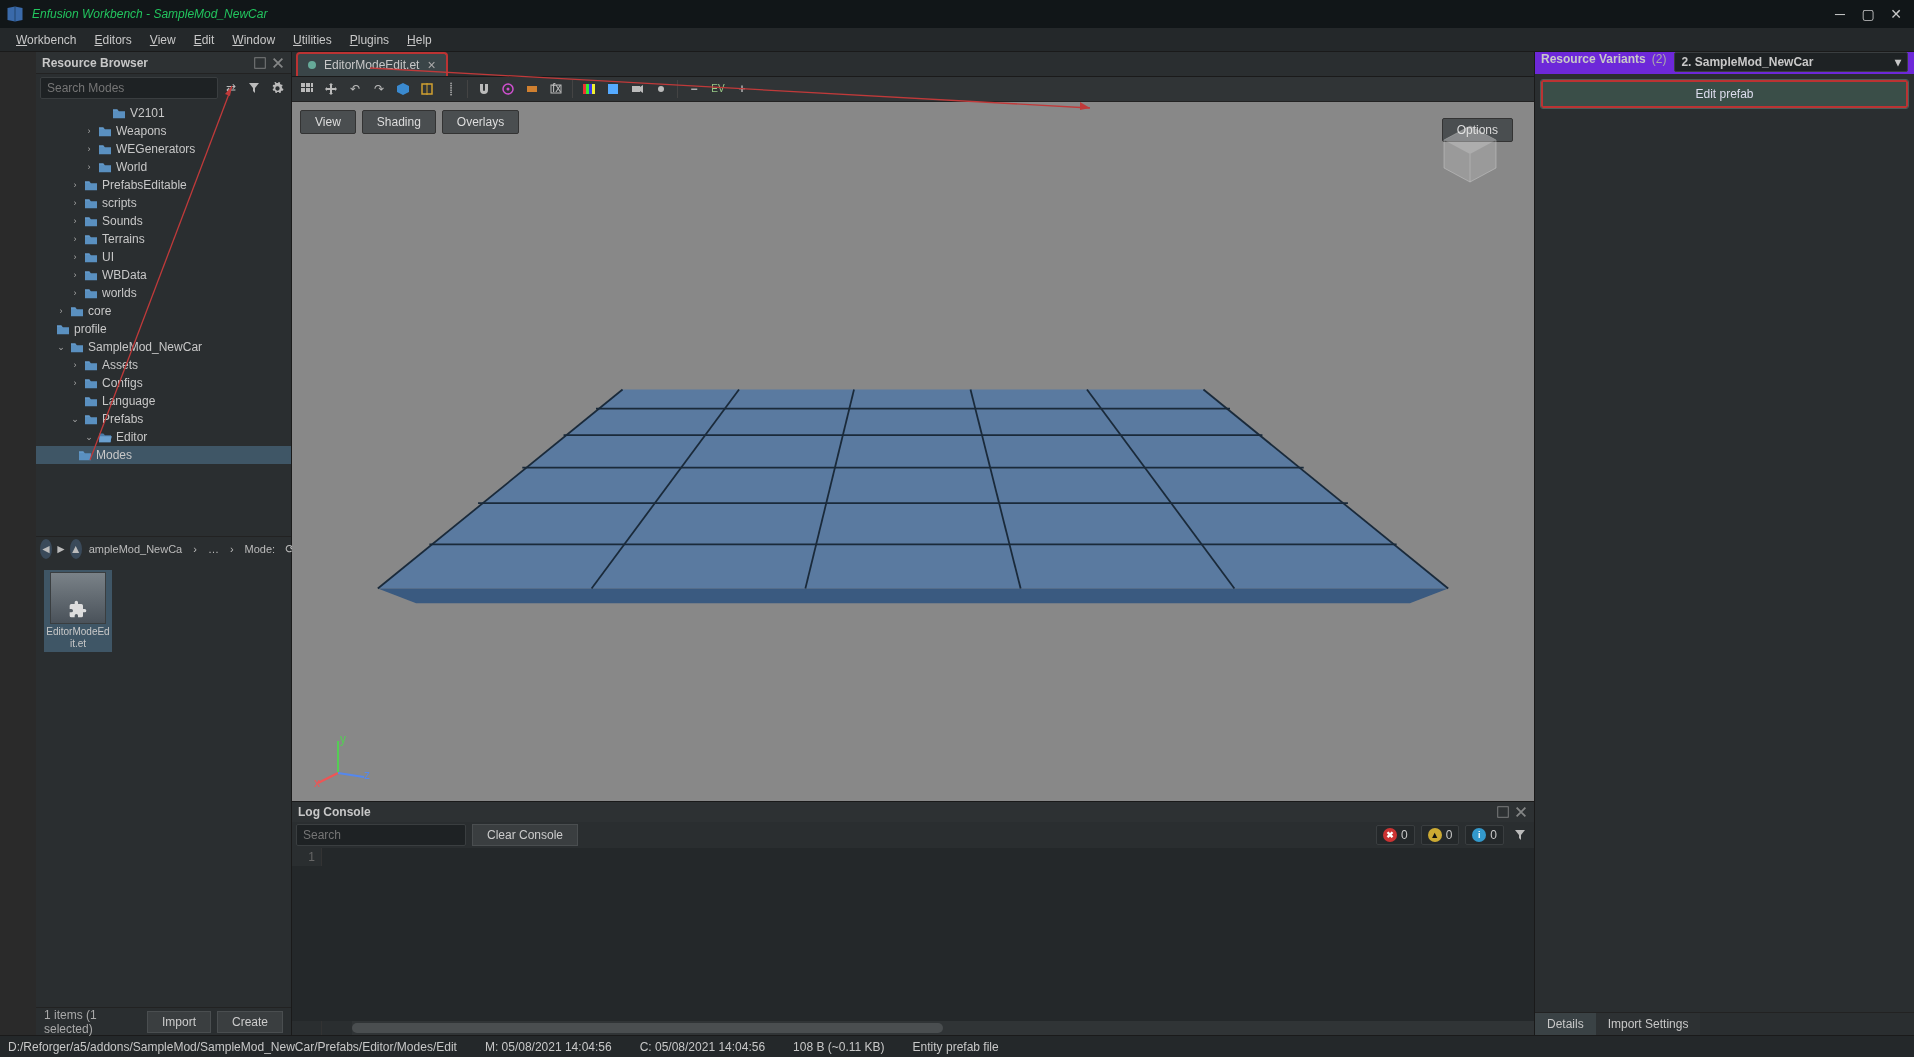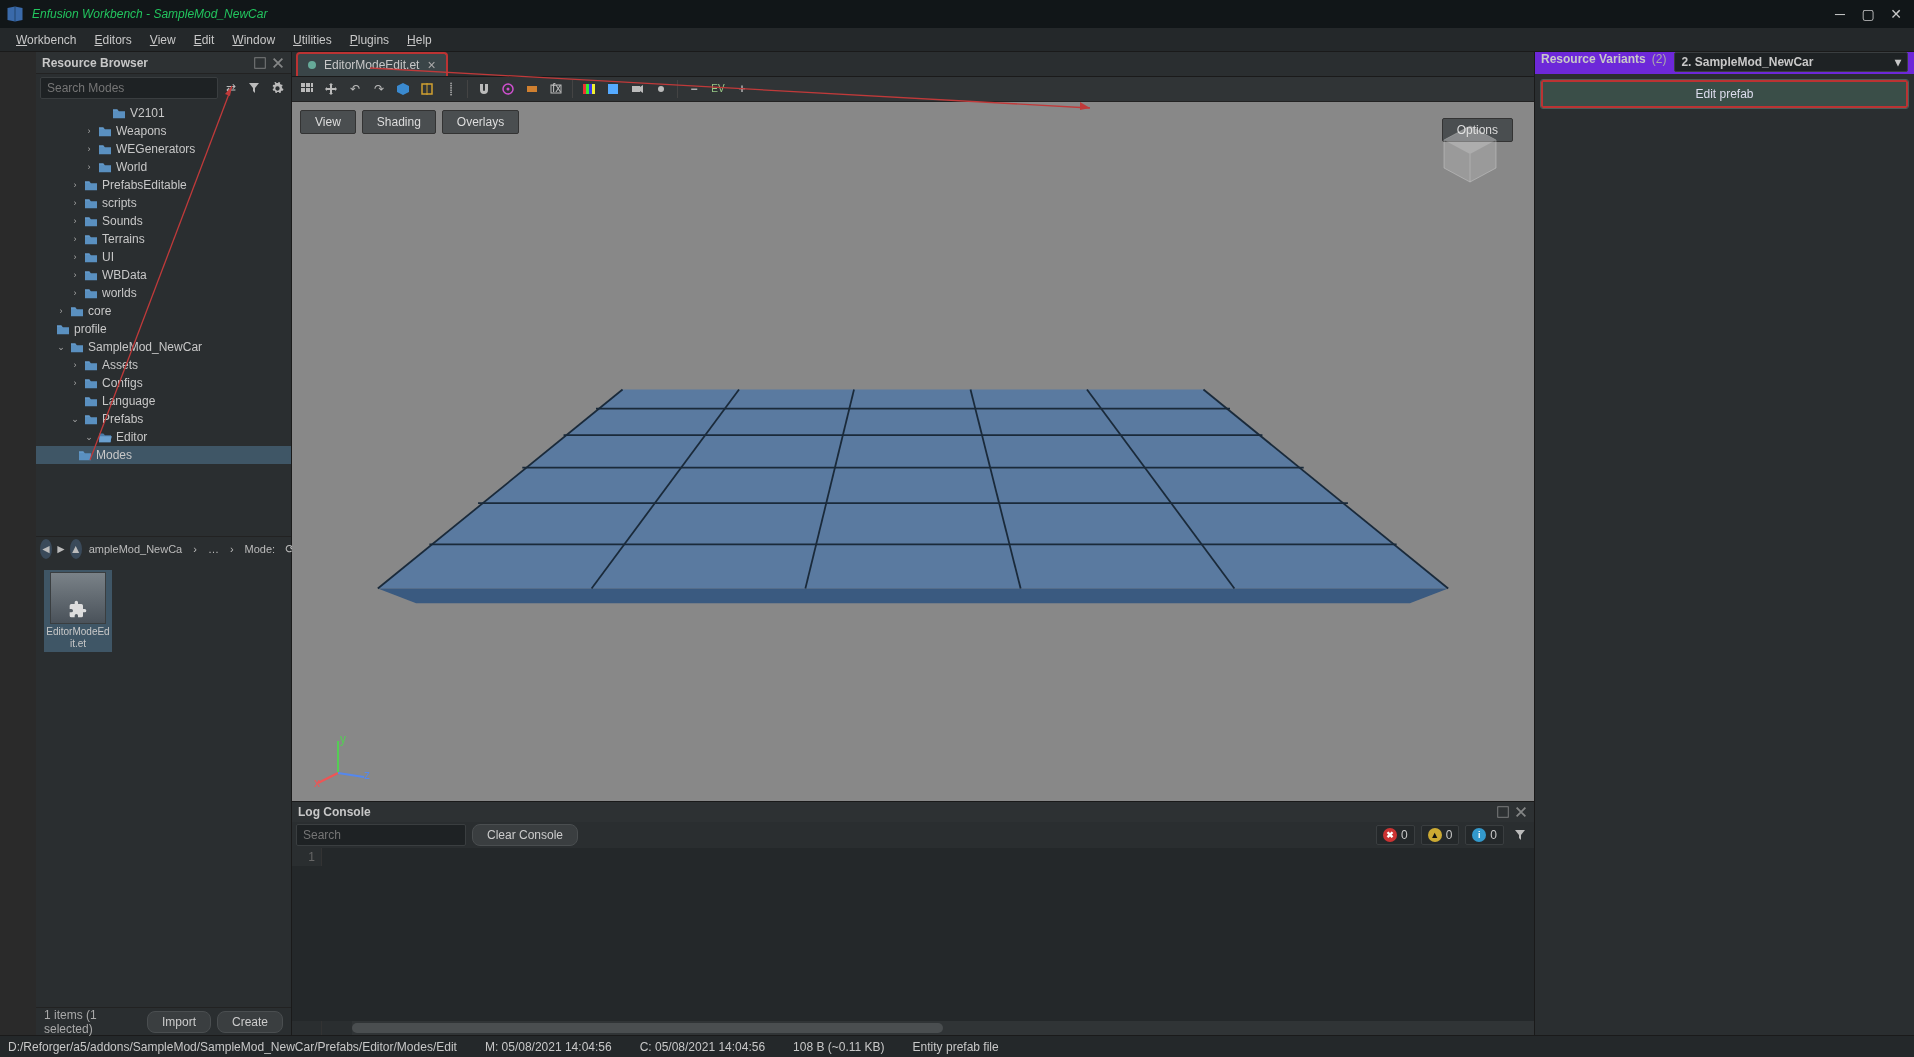--- a/index.html
+++ b/index.html
@@ -32,21 +32,21 @@
 .pathbar { height:26px; background:#2a2e30; display:flex; align-items:center; padding:0 4px; gap:3px; border-top:1px solid #222; }
 .pathbar .crumb { padding:2px 4px; color:#bbb; font-size:11px; }
 .thumbs { flex:1; background:#2a2e30; padding:8px; display:flex; flex-wrap:wrap; align-content:flex-start; gap:8px; position:relative; }
 .thumb { width:68px; display:flex; flex-direction:column; align-items:center; gap:2px; padding:2px; }
 .thumb.sel { background:#3f5666; }
 .thumb .preview { width:56px; height:52px; background:linear-gradient(#7a8288,#4a525a); position:relative; border:1px solid #3a3e40; }
 .thumb .preview .puz { position:absolute; bottom:4px; left:50%; transform:translateX(-50%); }
 .thumb .cap { font-size:10px; text-align:center; line-height:12px; word-break:break-all; }
 .bottombar { height:28px; background:#2a2e30; display:flex; align-items:center; padding:0 8px; gap:6px; border-top:1px solid #222; }
 .bottombar .info { flex:1; color:#aaa; }
-.btn { background:#3a3e40; border:1px solid #4a4e50; padding:3px 14px; color:#ccc; border-radius:8px; }
+.btn { background:#3a3e40; border:1px solid #4a4e50; padding:3px 14px; color:#ccc; border-radius:0; }
 .center { flex:1; display:flex; flex-direction:column; background:#303436; }
 .tabbar { height:26px; background:#2a2e30; display:flex; align-items:flex-end; padding-left:4px; border-bottom:1px solid #1a1a1a; }
 .tab { height:24px; background:#3a4548; display:flex; align-items:center; padding:0 10px; gap:8px; border:2px solid #b33; border-bottom:none; border-radius:4px 4px 0 0; position:relative; }
 .tab .dot { width:8px; height:8px; background:#6a9; border-radius:50%; }
 .tab .x { color:#aaa; font-size:14px; }
 .toolbar { height:26px; background:#303436; display:flex; align-items:center; padding:0 4px; gap:2px; border-bottom:1px solid #222; }
 .tbtn { width:22px; height:22px; display:flex; align-items:center; justify-content:center; border-radius:2px; }
 .tsep { width:1px; height:18px; background:#444; margin:0 3px; }
 .viewport-wrap { flex:1; position:relative; background:#888; }
 .viewport-wrap svg.scene { width:100%; height:100%; }
@@ -565,20 +565,24 @@
     <div class="rp-head">
       <span>Resource Variants</span>
       <span class="v">(2)</span>
       <div class="sel">
         <span>2. SampleMod_NewCar</span>
         <span>▾</span>
       </div>
     </div>
     <div class="editprefab">Edit prefab</div>
     <div class="rp-body"></div>
+    <div class="rp-tabs">
+      <div class="rp-tab active">Details</div>
+      <div class="rp-tab">Import Settings</div>
+    </div>
   </div>
 </div>
 
 <div class="statusbar">
   <span>D:/Reforger/a5/addons/SampleMod/SampleMod_NewCar/Prefabs/Editor/Modes/Edit</span>
   <span>M: 05/08/2021 14:04:56</span>
   <span>C: 05/08/2021 14:04:56</span>
   <span>108 B (~0.11 KB)</span>
   <span>Entity prefab file</span>
 </div>

